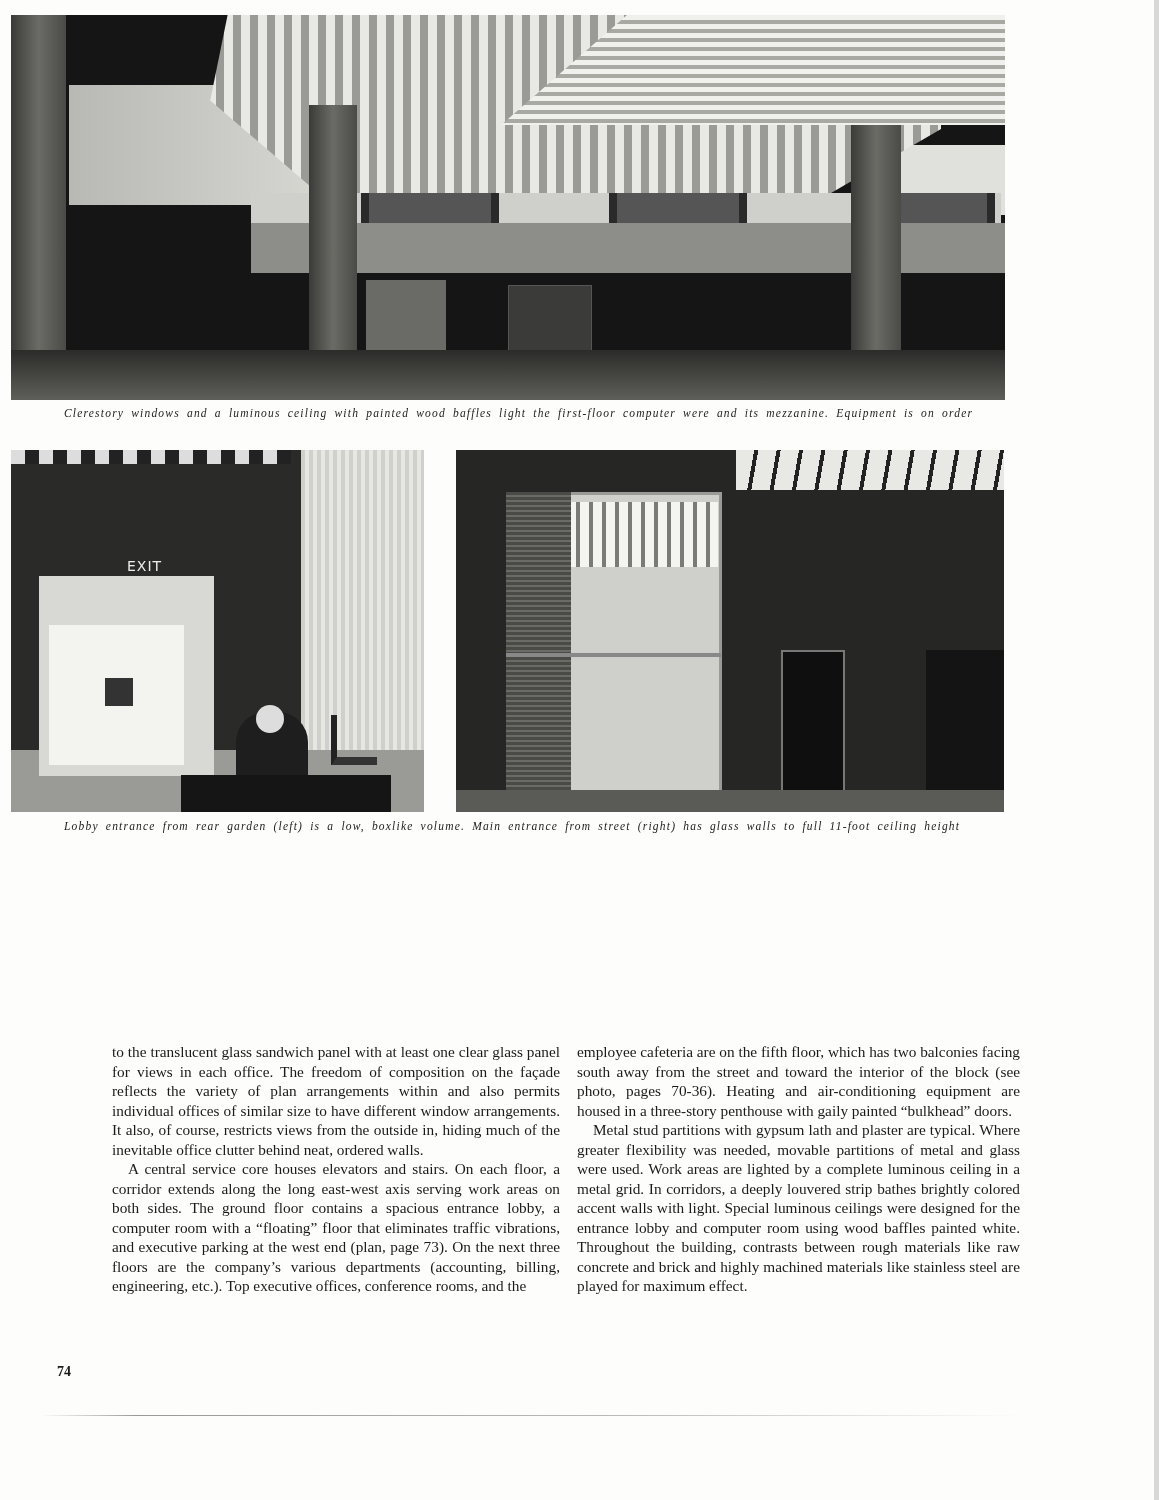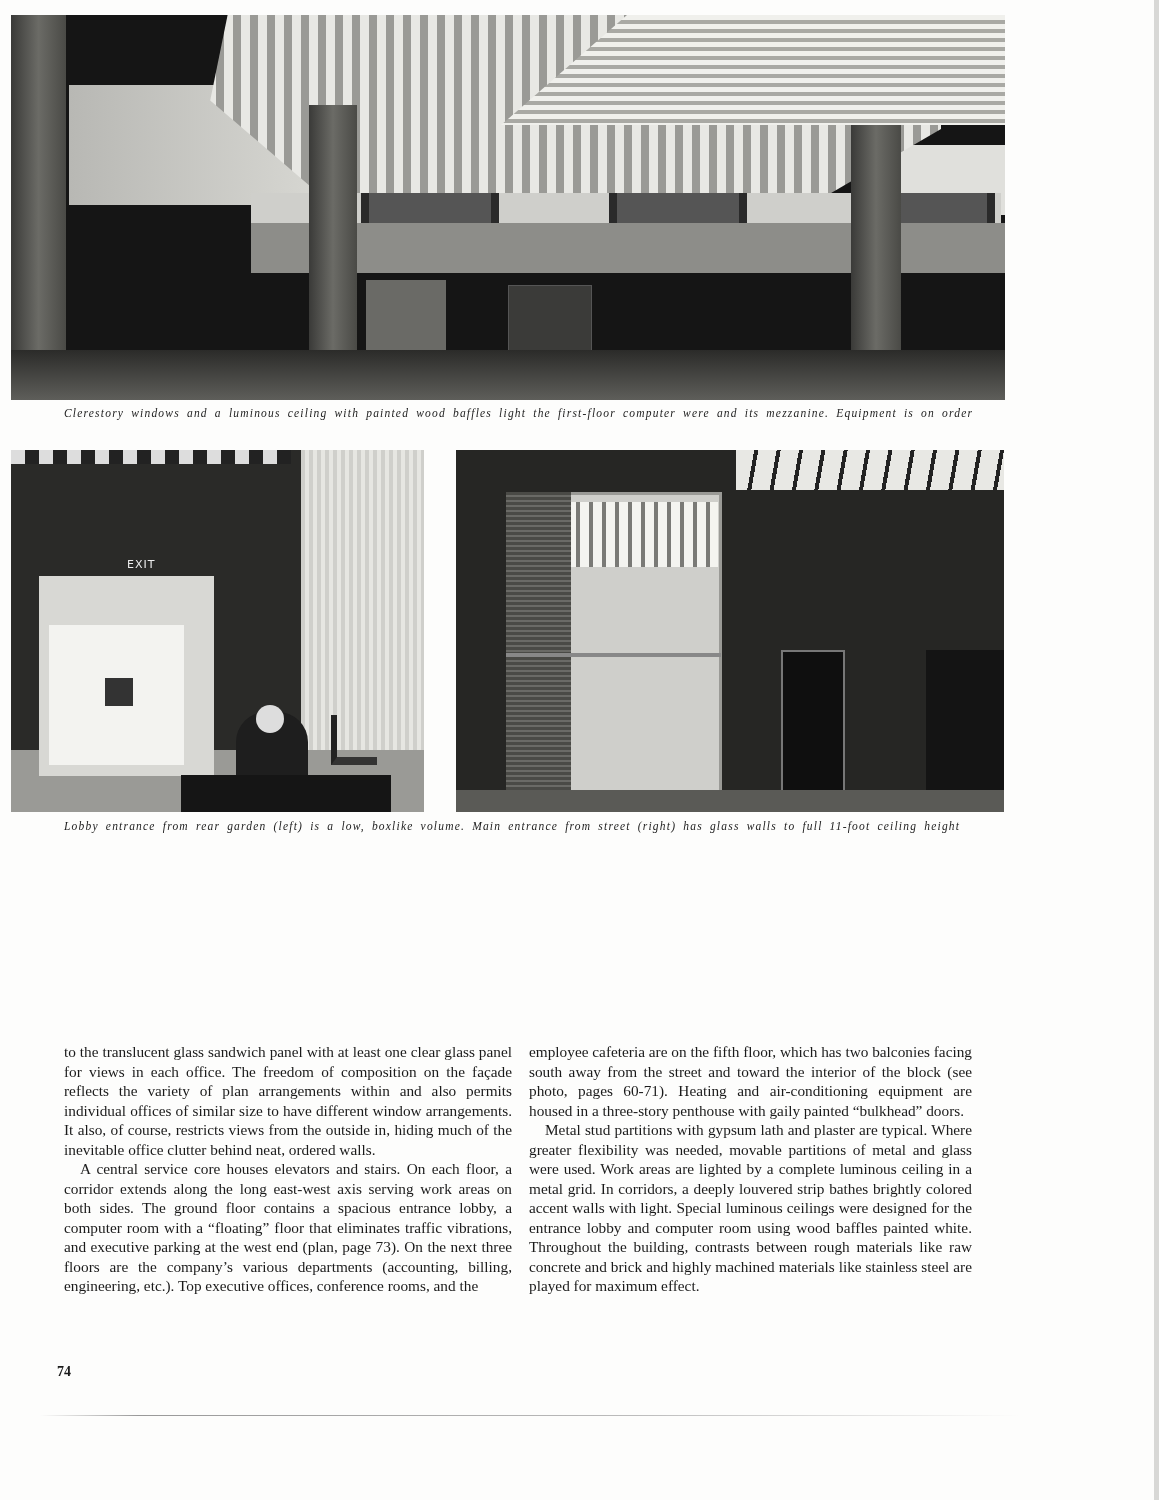--- a/index.html
+++ b/index.html
@@ -21,38 +21,38 @@
   .door-l{position:absolute;left:355px;top:265px;width:80px;height:120px;background:#6a6a66;}
   .door-c{position:absolute;left:497px;top:270px;width:82px;height:115px;background:#3b3b39;border:1px solid #555;}
   .floor{position:absolute;left:0;top:335px;width:994px;height:50px;background:linear-gradient(180deg,#2b2b29,#5e5e5a);}
   
   #photo-ll{left:11px;top:450px;width:413px;height:362px;background:#2a2a28;}
   .ll-ceil{position:absolute;left:0;top:0;width:280px;height:14px;background:repeating-linear-gradient(90deg,#ddd 0 14px,#222 14px 28px);}
   .ll-curtain{position:absolute;left:290px;top:0;width:123px;height:300px;background:repeating-linear-gradient(90deg,#cfcfcb 0 4px,#e6e6e2 4px 8px);}
   .ll-box{position:absolute;left:28px;top:126px;width:175px;height:200px;background:#d8d8d4;}
   .ll-boxin{position:absolute;left:38px;top:175px;width:135px;height:140px;background:#f3f3f0;}
   .ll-pic{position:absolute;left:94px;top:228px;width:28px;height:28px;background:#333;}
-  .ll-exit{position:absolute;left:100px;top:108px;color:#eee;font-family:"DejaVu Sans",sans-serif;font-size:11px;letter-spacing:1px;padding-left:16px;}
+  .ll-exit{position:absolute;left:100px;top:108px;color:#eee;font-family:"DejaVu Sans",sans-serif;font-size:14px;letter-spacing:1px;padding-left:16px;}
   .ll-floor{position:absolute;left:0;top:300px;width:413px;height:62px;background:#9a9a96;}
   .ll-person{position:absolute;left:225px;top:262px;width:72px;height:90px;background:#1e1e1e;border-radius:30px 30px 4px 4px;}
   .ll-head{position:absolute;left:245px;top:255px;width:28px;height:28px;background:#ddd;border-radius:50%;}
   .ll-desk{position:absolute;left:170px;top:325px;width:210px;height:37px;background:#151515;}
   .ll-chair{position:absolute;left:320px;top:265px;width:40px;height:42px;border-left:6px solid #222;border-bottom:8px solid #333;}
   
   #photo-lr{left:456px;top:450px;width:548px;height:362px;background:#262624;}
   .lr-ceil{position:absolute;left:280px;top:0;width:268px;height:40px;background:repeating-linear-gradient(100deg,#e8e8e4 0 18px,#222 18px 22px);}
   .lr-open{position:absolute;left:50px;top:42px;width:210px;height:300px;background:#cfcfcb;border:3px solid #9a9a96;}
   .lr-baffle{position:absolute;left:72px;top:52px;width:190px;height:65px;background:repeating-linear-gradient(90deg,#f4f4f0 0 9px,#7a7a76 9px 13px);}
   .lr-brick{position:absolute;left:50px;top:42px;width:65px;height:300px;background:repeating-linear-gradient(180deg,#4a4a46 0 3px,#6a6a66 3px 5px);}
   .lr-glassbar{position:absolute;left:50px;top:203px;width:215px;height:4px;background:#888;}
   .lr-elev{position:absolute;left:325px;top:200px;width:60px;height:145px;background:#0f0f0f;border:2px solid #777;}
   .lr-elev2{position:absolute;left:470px;top:200px;width:78px;height:145px;background:#141414;}
   .lr-floor{position:absolute;left:0;top:340px;width:548px;height:22px;background:#5a5a56;}
   .caption{position:absolute;font-style:italic;font-size:11.5px;letter-spacing:1.2px;word-spacing:3px;color:#222;white-space:nowrap;}
-  .col-text{position:absolute;font-size:15.3px;line-height:19.5px;text-align:justify;color:#1a1a1a;}
+  .col-text{position:absolute;font-size:15.3px;line-height:19.5px;text-align:justify;color:#1a1a1a;margin-left:48px;}
   .col-text p{margin:0;}
   .col-text p.indent{text-indent:16px;}
   .pagenum{position:absolute;left:57px;top:1364px;font-family:Liberation Serif, serif;font-weight:bold;font-size:14px;}
   .rule{position:absolute;left:40px;top:1415px;width:980px;height:1px;background:linear-gradient(90deg,transparent,#999 10%,#bbb 60%,transparent);}
   .rightedge{position:absolute;left:1154px;top:0;width:5px;height:1500px;background:#d8d8d6;}
 </style>
 </head>
 <body>
 
 <div class="photo" id="photo-top">
@@ -95,19 +95,19 @@
   <div class="lr-elev2"></div>
   <div class="lr-floor"></div>
 </div>
 <div class="caption" style="left:64px;top:820px;">Lobby entrance from rear garden (left) is a low, boxlike volume. Main entrance from street (right) has glass walls to full 11-foot ceiling height</div>
 
 <div class="col-text" style="left:64px;top:1042px;width:448px;">
   <p>to the translucent glass sandwich panel with at least one clear glass panel for views in each office. The freedom of composition on the façade reflects the variety of plan arrangements within and also permits individual offices of similar size to have different window arrangements. It also, of course, restricts views from the outside in, hiding much of the inevitable office clutter behind neat, ordered walls.</p>
   <p class="indent">A central service core houses elevators and stairs. On each floor, a corridor extends along the long east-west axis serving work areas on both sides. The ground floor contains a spacious entrance lobby, a computer room with a “floating” floor that eliminates traffic vibrations, and executive parking at the west end (plan, page 73). On the next three floors are the company’s various departments (accounting, billing, engineering, etc.). Top executive offices, conference rooms, and the</p>
 </div>
 <div class="col-text" style="left:529px;top:1042px;width:443px;">
-  <p>employee cafeteria are on the fifth floor, which has two balconies facing south away from the street and toward the interior of the block (see photo, pages 60-71). Heating and air-conditioning equipment are housed in a three-story penthouse with gaily painted “bulkhead” doors.</p>
+  <p>employee cafeteria are on the fifth floor, which has two balconies facing south away from the street and toward the interior of the block (see photo, pages 70-36). Heating and air-conditioning equipment are housed in a three-story penthouse with gaily painted “bulkhead” doors.</p>
   <p class="indent">Metal stud partitions with gypsum lath and plaster are typical. Where greater flexibility was needed, movable partitions of metal and glass were used. Work areas are lighted by a complete luminous ceiling in a metal grid. In corridors, a deeply louvered strip bathes brightly colored accent walls with light. Special luminous ceilings were designed for the entrance lobby and computer room using wood baffles painted white. Throughout the building, contrasts between rough materials like raw concrete and brick and highly machined materials like stainless steel are played for maximum effect.</p>
 </div>
 
 <div class="pagenum">74</div>
 <div class="rule"></div>
 <div class="rightedge"></div>
 
 </body></html>

